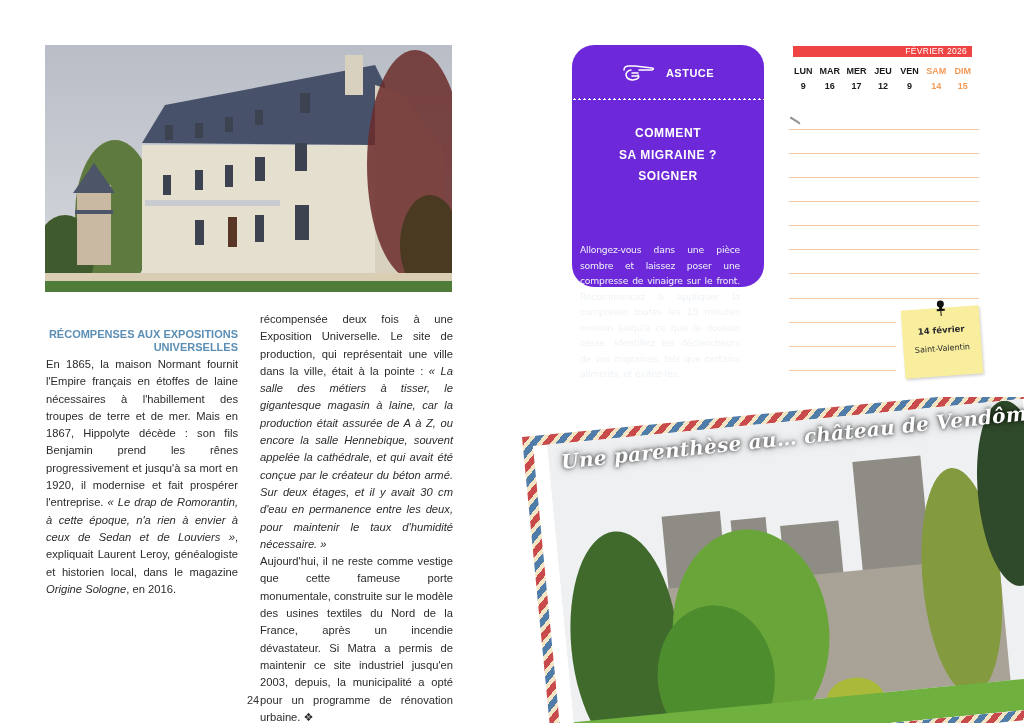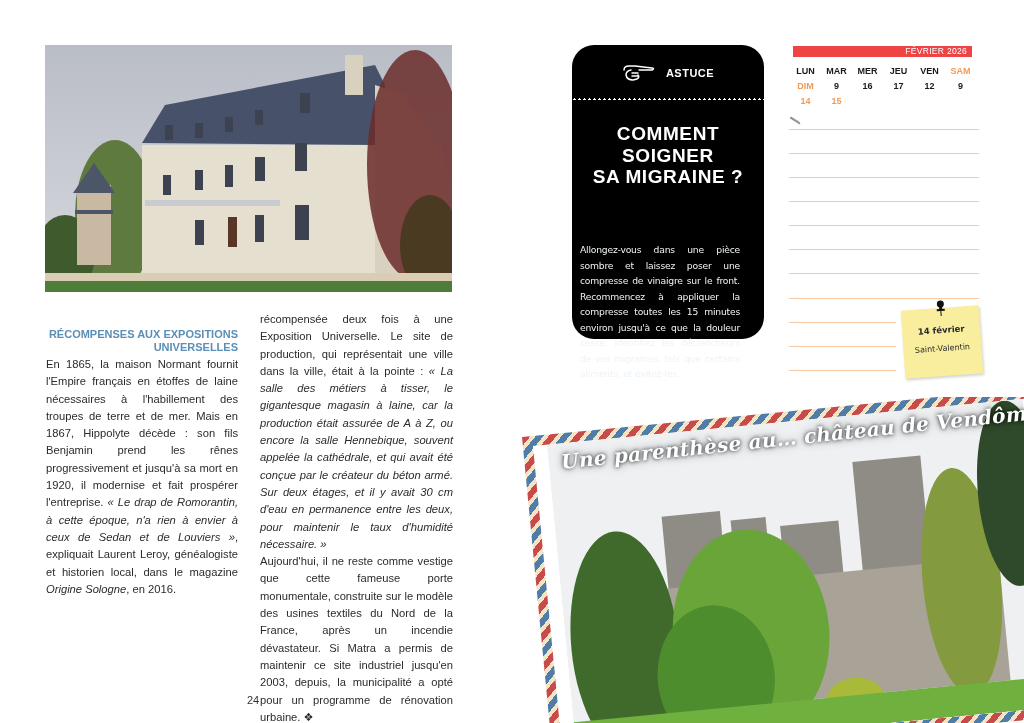--- a/index.html
+++ b/index.html
@@ -20,53 +20,53 @@
   .col1 .gap { height: 17px; }
   .section-heading {
     color: #5b8fb5; font-weight: bold; font-size: 11px; line-height: 13px;
     text-transform: uppercase; margin-bottom: 2px; text-align: right;
   }
   .col em { font-style: italic; }
   .page-number { position: absolute; left: 247px; top: 694px; font-size: 11px; color: #333; }
 
   
   .tip {
-    position: absolute; left: 572px; top: 45px; width: 192px; height: 294px;
-    background: #000000; border-radius: 22px; color: #ffffff;
+    position: absolute; left: 572px; top: 45px; width: 192px; height: 242px;
+    background: #6d28d9; border-radius: 22px; color: #ffffff;
   }
   .tip-header {
     height: 55px; display: flex; align-items: center; justify-content: center; gap: 10px;
     font-weight: bold; font-size: 11px; letter-spacing: 0.5px;
   }
   .tip-header svg { width: 34px; height: 18px; }
   .tip-dots {
     position: absolute; left: 0; right: 0; top: 53px; height: 2px;
     background-image: radial-gradient(circle, #ffffff 1px, transparent 1.3px);
     background-size: 5px 3px; background-repeat: repeat-x;
   }
   .tip-title {
     position: absolute; left: 0; right: 0; top: 78px;
-    text-align: center; font-weight: bold; font-size: 19px; line-height: 21.5px;
+    text-align: center; font-weight: bold; font-size: 12px; line-height: 21.5px;
     letter-spacing: 0.6px; text-transform: uppercase;
   }
   .tip-body {
     position: absolute; left: 8px; right: 24px; top: 160px;
     font-family: "DejaVu Sans", sans-serif; font-size: 9.2px; line-height: 15.5px;
     text-align: justify; color: #eef3f7; letter-spacing: -0.2px; margin-top: 37px;
   }
 
   
   .cal-bar {
     position: absolute; left: 793px; top: 46px; width: 179px; height: 11px;
     background: #ef4444; color: #ffffff; font-size: 8.5px; line-height: 11px;
     text-align: right; padding-right: 5px; letter-spacing: 0.3px;
   }
   .cal-grid {
     position: absolute; left: 790px; top: 64px; width: 186px;
-    display: grid; grid-template-columns: repeat(6, 1fr);
+    display: grid; grid-template-columns: repeat(7, 1fr);
     text-align: center; font-weight: bold; font-size: 9px;
   }
   .cal-grid .d { line-height: 15px; color: #1a1a1a; }
   .cal-grid .we { color: #f29a57; }
   .pencil { position: absolute; left: 789px; top: 116px; width: 12px; height: 9px; }
 
   .note-line { position: absolute; height: 1px; background: #f6c9a4; }
 
   
   .postit {
@@ -159,22 +159,22 @@
 <div class="tip">
   <div class="tip-header">
     <svg viewBox="0 0 34 18">
       <path d="M2 6 Q2 2 7 2 L13 2 L30 4 Q33 4.5 30 6 L17 6 M9 6 Q4 7 4 11 Q5 16 11 16 L15 15 Q18 13 16 11 M10 9 L16 9 M10 12 L16 12" fill="none" stroke="#ffffff" stroke-width="1.5" stroke-linecap="round" stroke-linejoin="round"></path>
     </svg>
     <span>ASTUCE</span>
   </div>
   <div class="tip-dots"></div>
   <div class="tip-title">
     <div>COMMENT</div>
+    <div>SA MIGRAINE ?</div>
     <div>SOIGNER</div>
-    <div>SA MIGRAINE ?</div>
   </div>
   <div class="tip-body">Allongez-vous dans une pièce sombre et laissez poser une compresse de vinaigre sur le front. Recommencez à appliquer la compresse toutes les 15 minutes environ jusqu'à ce que la douleur cesse. Identifiez les déclencheurs de vos migraines, tels que certains aliments, et évitez-les.</div>
 </div>
 
 <div class="cal-bar">FÉVRIER 2026</div>
 <div class="cal-grid">
   <div class="d">LUN</div>
   <div class="d">MAR</div>
   <div class="d">MER</div>
   <div class="d">JEU</div>

